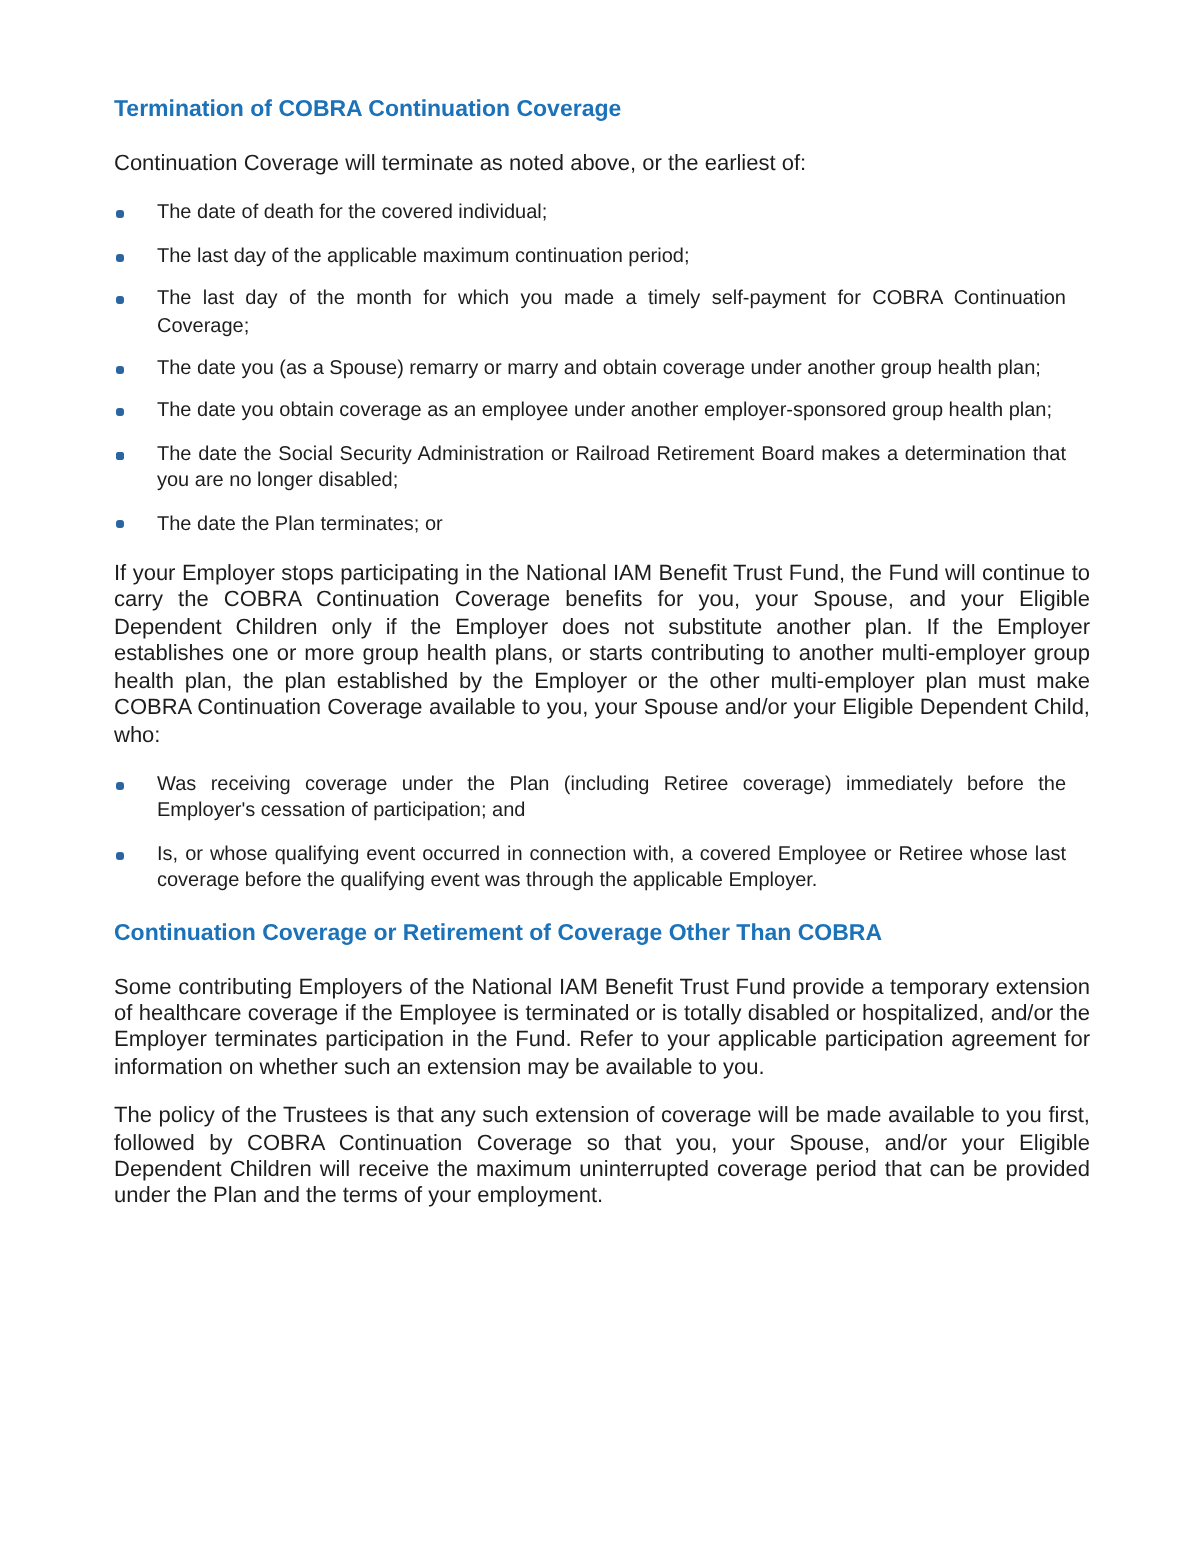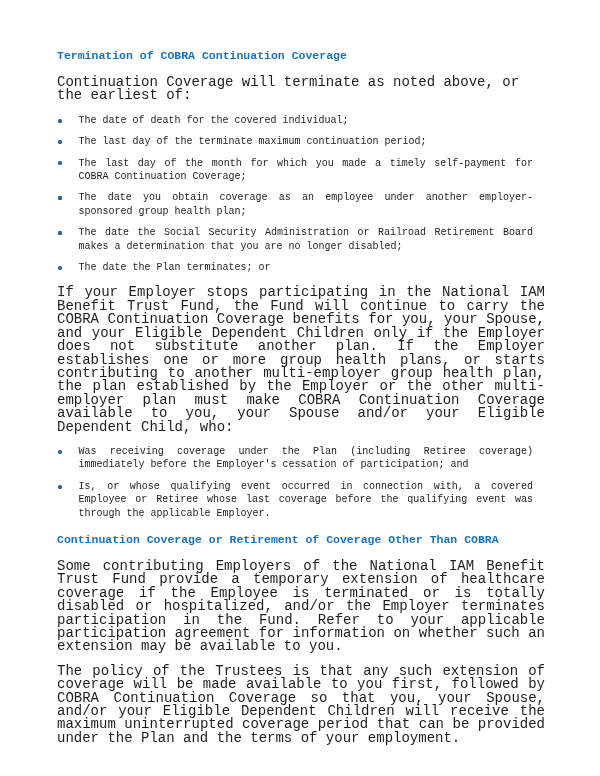--- a/index.html
+++ b/index.html
@@ -7,36 +7,36 @@
     padding: 0;
     background: #ffffff;
   }
   .page {
     position: relative;
     width: 600px;
     height: 776px;
     background: #ffffff;
     box-sizing: border-box;
     padding: 48px 55px 0 57px;
-    font-family: Liberation Mono, monospace;
+    font-family: Liberation Sans, sans-serif;
     color: #1d1d1d;
     overflow: hidden;
   }
   .section-heading {
     color: #1b72b8;
     font-weight: bold;
     font-size: 11.5px;
     line-height: 15px;
     margin: 0 0 13px 0;
   }
   .section-heading.second {
     margin-top: 12px;
   }
   p.body-text {
-    font-size: 14px;
+    font-size: 11px;
     line-height: 13.4px;
     margin: 0 0 11px 0;
     text-align: justify;
     color: #1d1d1d;
   }
   p.body-text.pre-list {
     text-align: left;
   }
   ul.bullet-list {
     list-style: none;
@@ -81,28 +81,29 @@
 
   <p class="body-text pre-list">Continuation Coverage will terminate as noted above, or the earliest of:</p>
 
   <ul class="bullet-list">
     <li>
       <span class="bullet-dot"></span>
       <span>The date of death for the covered individual;</span>
     </li>
     <li>
       <span class="bullet-dot"></span>
-      <span>The last day of the terminate maximum continuation period;</span>
+      <span>The last day of the applicable maximum continuation period;</span>
     </li>
     <li>
       <span class="bullet-dot"></span>
       <span>The last day of the month for which you made a timely self-payment for COBRA Continuation Coverage;</span>
     </li>
     <li>
       <span class="bullet-dot"></span>
+      <span>The date you (as a Spouse) remarry or marry and obtain coverage under another group health plan;</span>
     </li>
     <li>
       <span class="bullet-dot"></span>
       <span>The date you obtain coverage as an employee under another employer-sponsored group health plan;</span>
     </li>
     <li>
       <span class="bullet-dot"></span>
     </li>
     <li>
       <span class="bullet-dot"></span>

